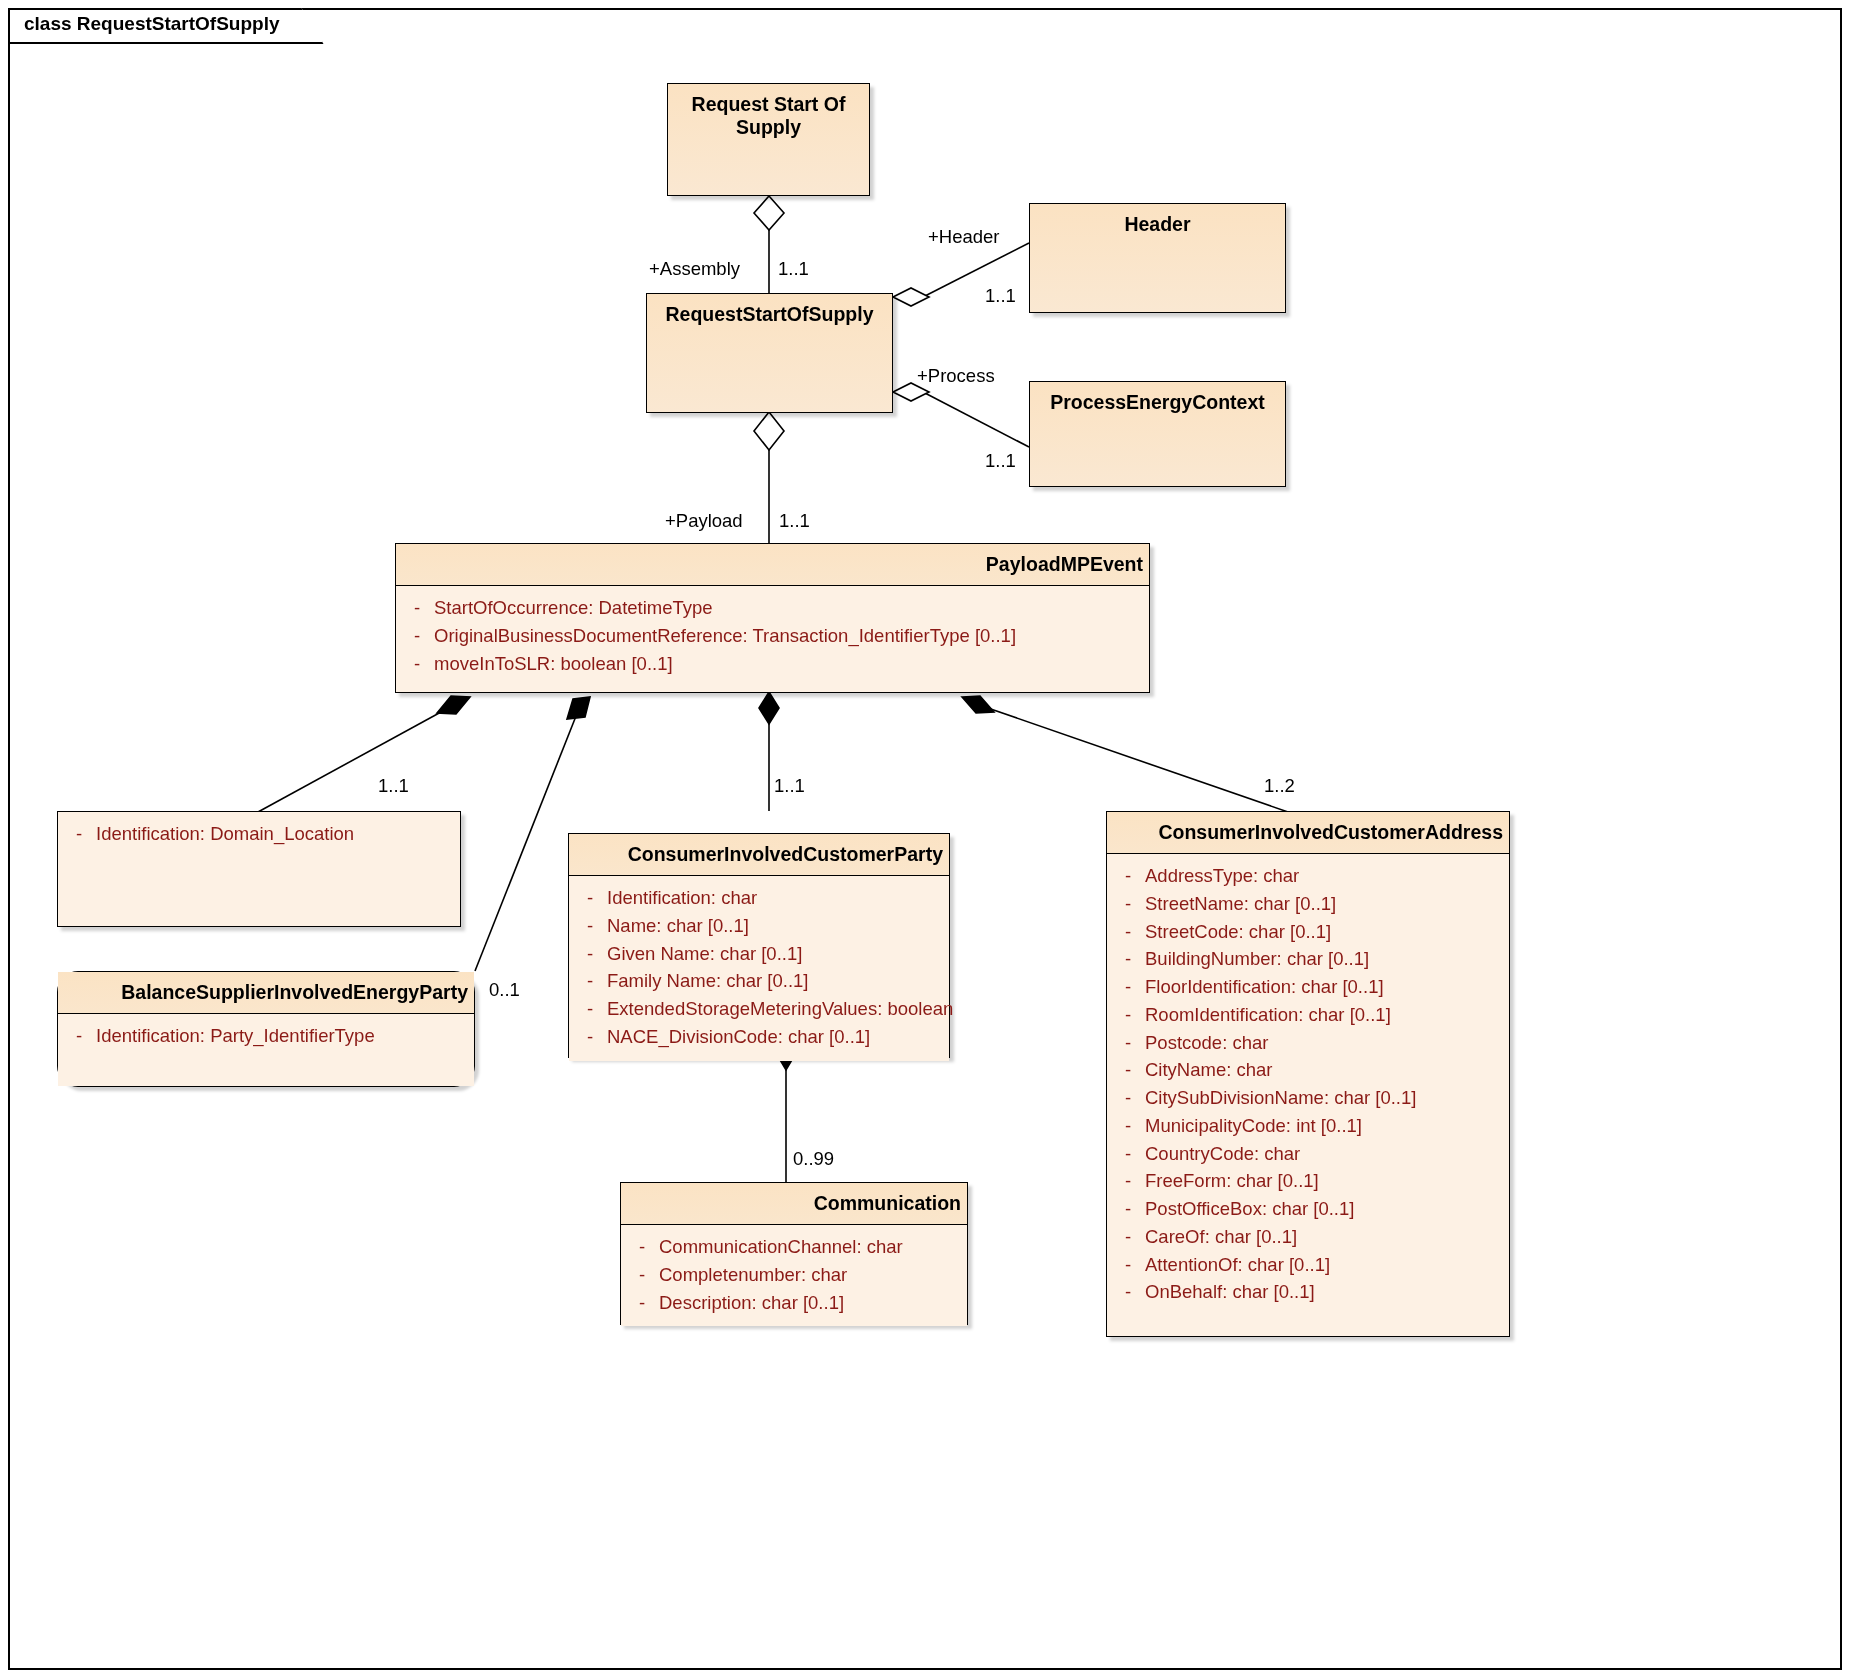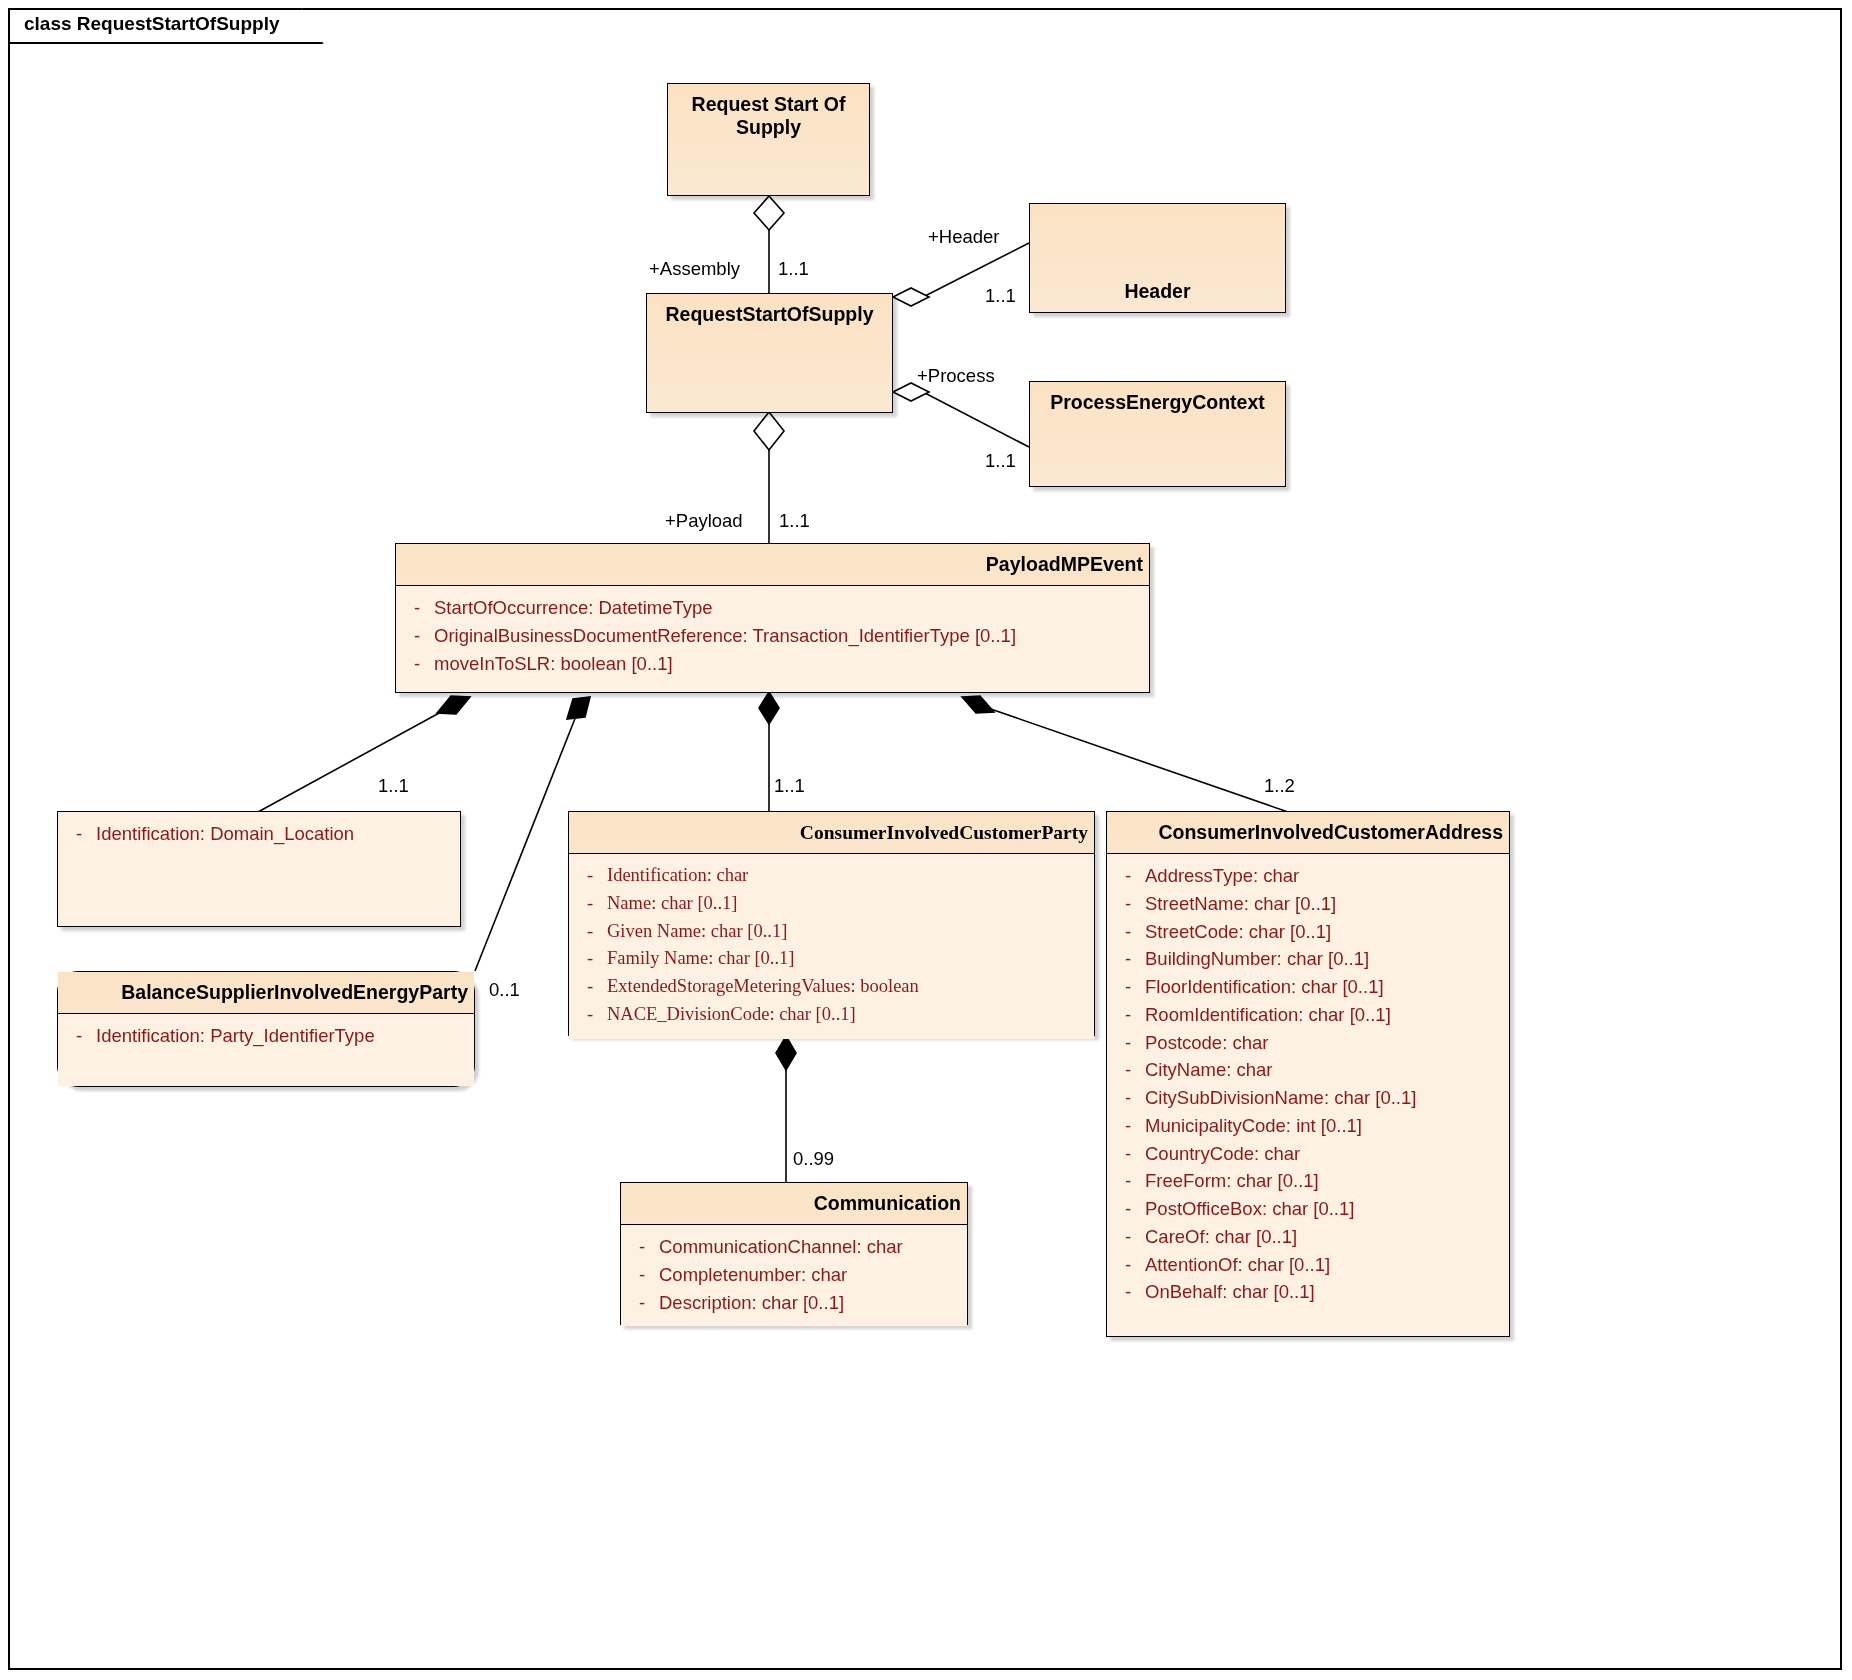--- a/index.html
+++ b/index.html
@@ -94,21 +94,21 @@
 </svg>
 
 <div class="uml plain" style="left:667px;top:83px;width:203px;height:113px;display:flex;flex-direction:column;">
   <div class="title">Request Start Of Supply</div>
 </div>
 
 <div class="uml plain" style="left:646px;top:293px;width:247px;height:120px;display:flex;flex-direction:column;">
   <div class="title">RequestStartOfSupply</div>
 </div>
 
-<div class="uml plain" style="left:1029px;top:203px;width:257px;height:110px;display:flex;flex-direction:column;justify-content:flex-end;">
+<div class="uml plain" style="left:1029px;top:203px;width:257px;height:110px;display:flex;flex-direction:column;">
   <div class="title">Header</div>
 </div>
 
 <div class="uml plain" style="left:1029px;top:381px;width:257px;height:106px;display:flex;flex-direction:column;">
   <div class="title">ProcessEnergyContext</div>
 </div>
 
 <div class="uml compart" style="left:395px;top:543px;width:755px;height:150px;display:flex;flex-direction:column;">
   <div class="title">PayloadMPEvent</div>
   <div class="attrs">
@@ -139,21 +139,21 @@
 <div class="uml compart" style="left:57px;top:971px;width:418px;height:116px;display:flex;flex-direction:column;border-radius:21px;">
   <div class="title">BalanceSupplierInvolvedEnergyParty</div>
   <div class="attrs">
       <div class="attr">
         <span class="vis">-</span>
         <span>Identification: Party_IdentifierType</span>
       </div>
     </div>
 </div>
 
-<div class="uml compart" style="left:568px;top:811px;width:527px;height:225px;display:flex;flex-direction:column;font-family:Liberation Serif, serif;">
+<div class="uml compart" style="left:568px;top:833px;width:382px;height:225px;display:flex;flex-direction:column;">
   <div class="title">ConsumerInvolvedCustomerParty</div>
   <div class="attrs">
       <div class="attr">
         <span class="vis">-</span>
         <span>Identification: char</span>
       </div>
       <div class="attr">
         <span class="vis">-</span>
         <span>Name: char [0..1]</span>
       </div>

